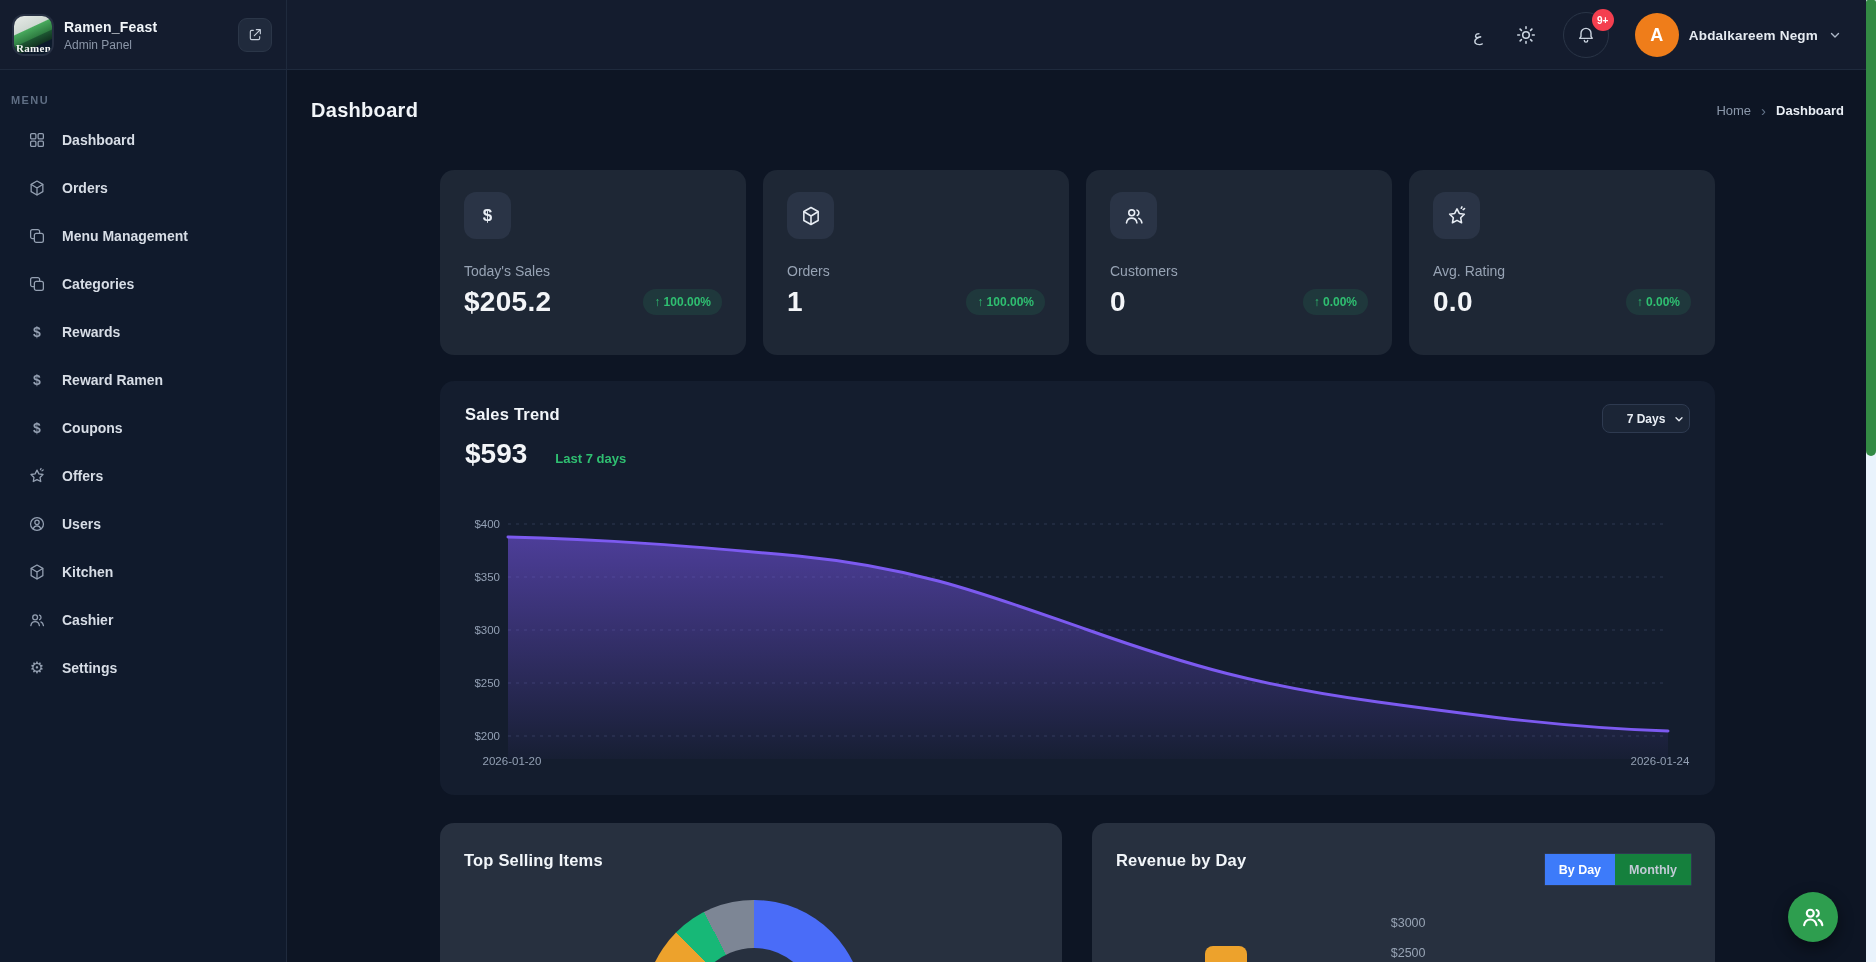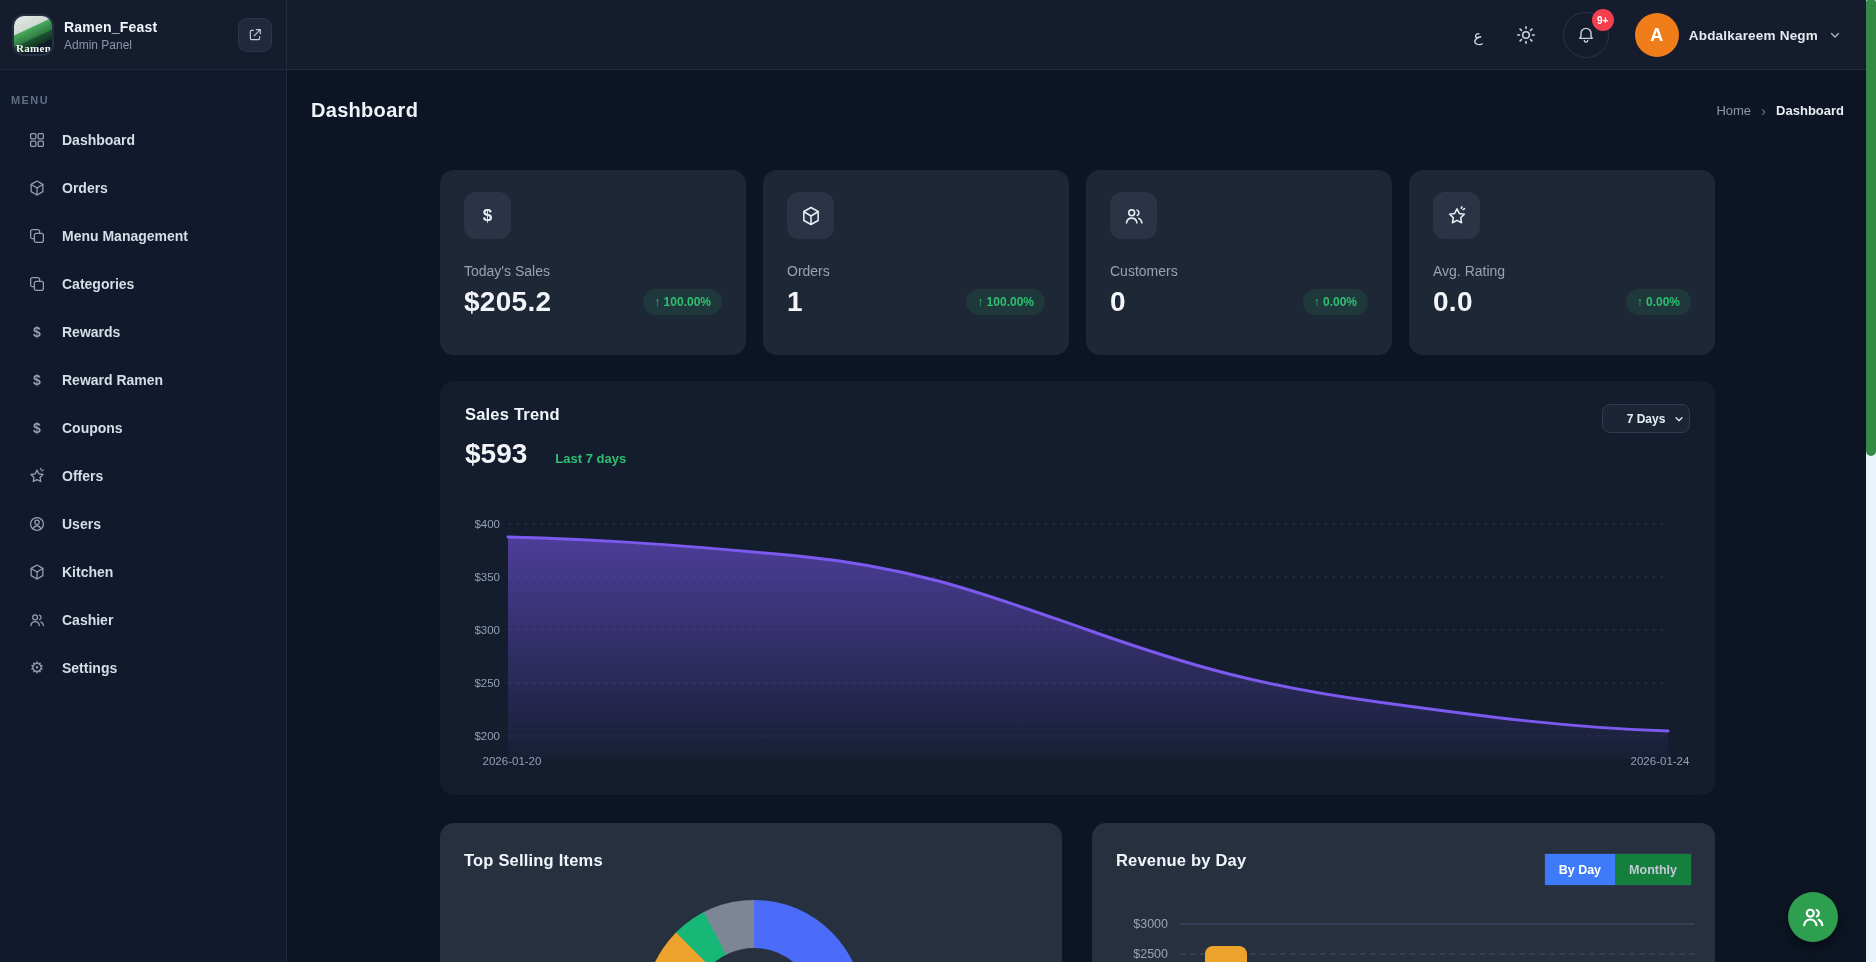--- a/index.html
+++ b/index.html
@@ -142,21 +142,21 @@
   }
 
   .toggle-group {
     position:absolute; top:30px; right:23px; display:flex; height:33px;
     border:1px solid #2e3950; border-radius:1px; overflow:hidden;
   }
   .toggle-btn { font-size:12.5px; font-weight:800; display:flex; align-items:center; padding:0 14px; cursor:pointer; }
   .toggle-active { background:#3d7bfa; color:#fff; }
   .toggle-inactive { background:#15803d; color:#c2cad6; }
 
-  .rev-row { position:absolute; left:24px; right:20px; height:16px; display:flex; align-items:center; }
+  .rev-row { position:absolute; left:24px; right:20px; height:16px; display:flex; align-items:center;flex-direction:column; }
   .rev-tick { width:52px; text-align:right; font-size:12.5px; color:#97a3b4; margin-right:12px; flex:0 0 auto; }
   .rev-line { flex:1; height:0; }
   .rev-line.solid { border-top:2px solid #343f55; border-radius:2px; }
   .rev-line.dashed { border-top:2px dashed #343f55; }
   .rev-bar {
     position:absolute; left:113px; top:123px; width:42px; height:177px;
     background:#eda22c; border-radius:8px 8px 0 0;
   }
 
   

